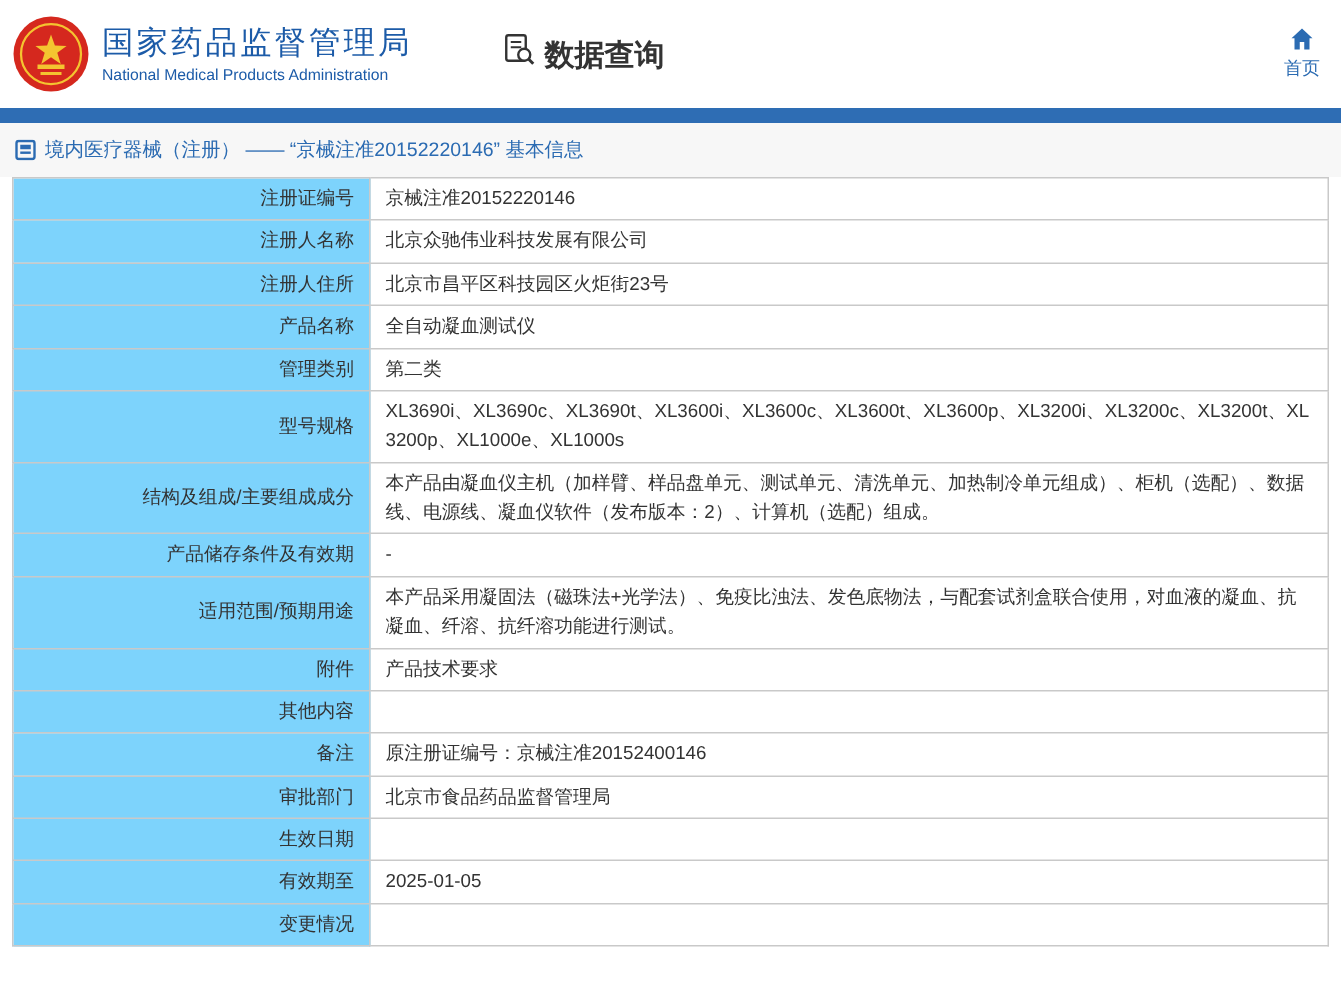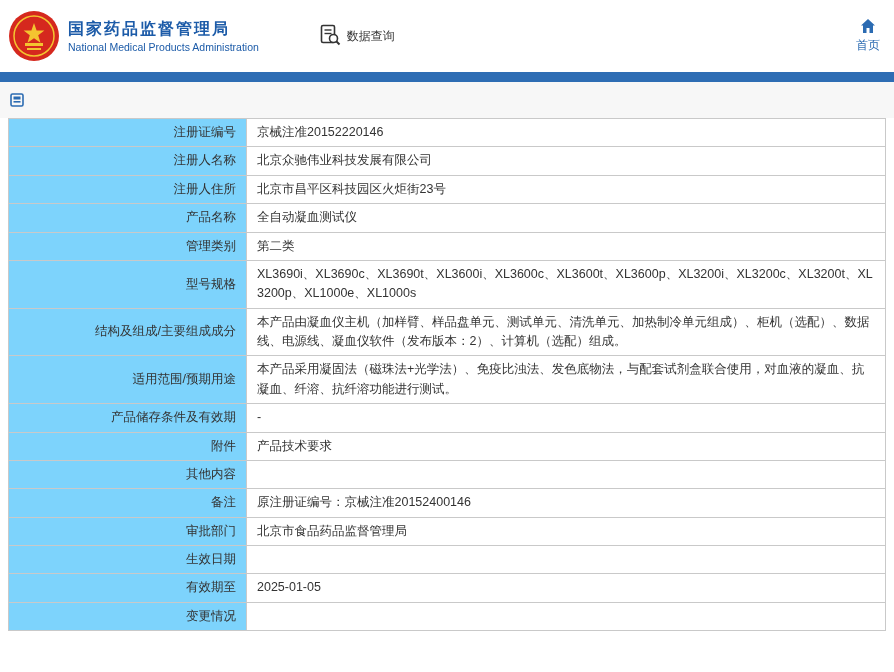--- a/index.html
+++ b/index.html
@@ -16,38 +16,38 @@
     height: 72px;
     display: flex;
     align-items: center;
     padding: 0 14px 0 8px;
     background: #ffffff;
   }
   .logo-area { display: flex; align-items: center; gap: 8px; }
   .emblem { width: 52px; height: 52px; flex: 0 0 auto; }
   .org-names { display: flex; flex-direction: column; justify-content: center; }
   .org-cn {
-    font-size: 16px;
-    font-weight: bold;
+    font-size: 21px;
+    font-weight: normal;
     color: #1c5ba8;
     letter-spacing: 2px;
     line-height: 1.25;
   }
   .org-en {
     font-size: 10.5px;
     color: #1c5ba8;
     margin-top: 2px;
   }
   .section-title-area {
     display: flex;
     align-items: center;
     gap: 6px;
     margin-left: 60px;
-    font-size: 12px;
-    font-weight: normal;
+    font-size: 20px;
+    font-weight: bold;
     color: #333;
   }
   .top-nav {
     margin-left: auto;
     display: flex;
     gap: 48px;
   }
   .nav-item {
     display: flex;
     flex-direction: column;
@@ -152,20 +152,21 @@
   <div class="blue-bar"></div>
 
   <div class="breadcrumb">
     <span class="bc-icon">
       <svg width="14" height="14" viewBox="0 0 14 14">
         <rect x="1" y="1" width="12" height="12" rx="1.5" fill="none" stroke="#2b6bb2" stroke-width="1.6"></rect>
         <rect x="3.5" y="3.5" width="7" height="3" fill="#2b6bb2"></rect>
         <rect x="3.5" y="8" width="7" height="1.6" fill="#2b6bb2"></rect>
       </svg>
     </span>
+    <span>境内医疗器械（注册） —— “京械注准20152220146” 基本信息</span>
   </div>
 
   <div class="table-wrap">
     <table class="info-table">
       <tbody id="table-body">
           <tr>
             <td class="label-cell">注册证编号</td>
             <td class="value-cell">京械注准20152220146</td>
           </tr>
           <tr>
@@ -186,26 +187,26 @@
           </tr>
           <tr>
             <td class="label-cell">型号规格</td>
             <td class="value-cell">XL3690i、XL3690c、XL3690t、XL3600i、XL3600c、XL3600t、XL3600p、XL3200i、XL3200c、XL3200t、XL3200p、XL1000e、XL1000s</td>
           </tr>
           <tr>
             <td class="label-cell">结构及组成/主要组成成分</td>
             <td class="value-cell">本产品由凝血仪主机（加样臂、样品盘单元、测试单元、清洗单元、加热制冷单元组成）、柜机（选配）、数据线、电源线、凝血仪软件（发布版本：2）、计算机（选配）组成。</td>
           </tr>
           <tr>
+            <td class="label-cell">产品储存条件及有效期</td>
+            <td class="value-cell">-</td>
+          </tr>
+          <tr>
             <td class="label-cell">适用范围/预期用途</td>
             <td class="value-cell">本产品采用凝固法（磁珠法+光学法）、免疫比浊法、发色底物法，与配套试剂盒联合使用，对血液的凝血、抗凝血、纤溶、抗纤溶功能进行测试。</td>
-          </tr>
-          <tr>
-            <td class="label-cell">产品储存条件及有效期</td>
-            <td class="value-cell">-</td>
           </tr>
           <tr>
             <td class="label-cell">附件</td>
             <td class="value-cell">产品技术要求</td>
           </tr>
           <tr>
             <td class="label-cell">其他内容</td>
             <td class="value-cell"></td>
           </tr>
           <tr>

